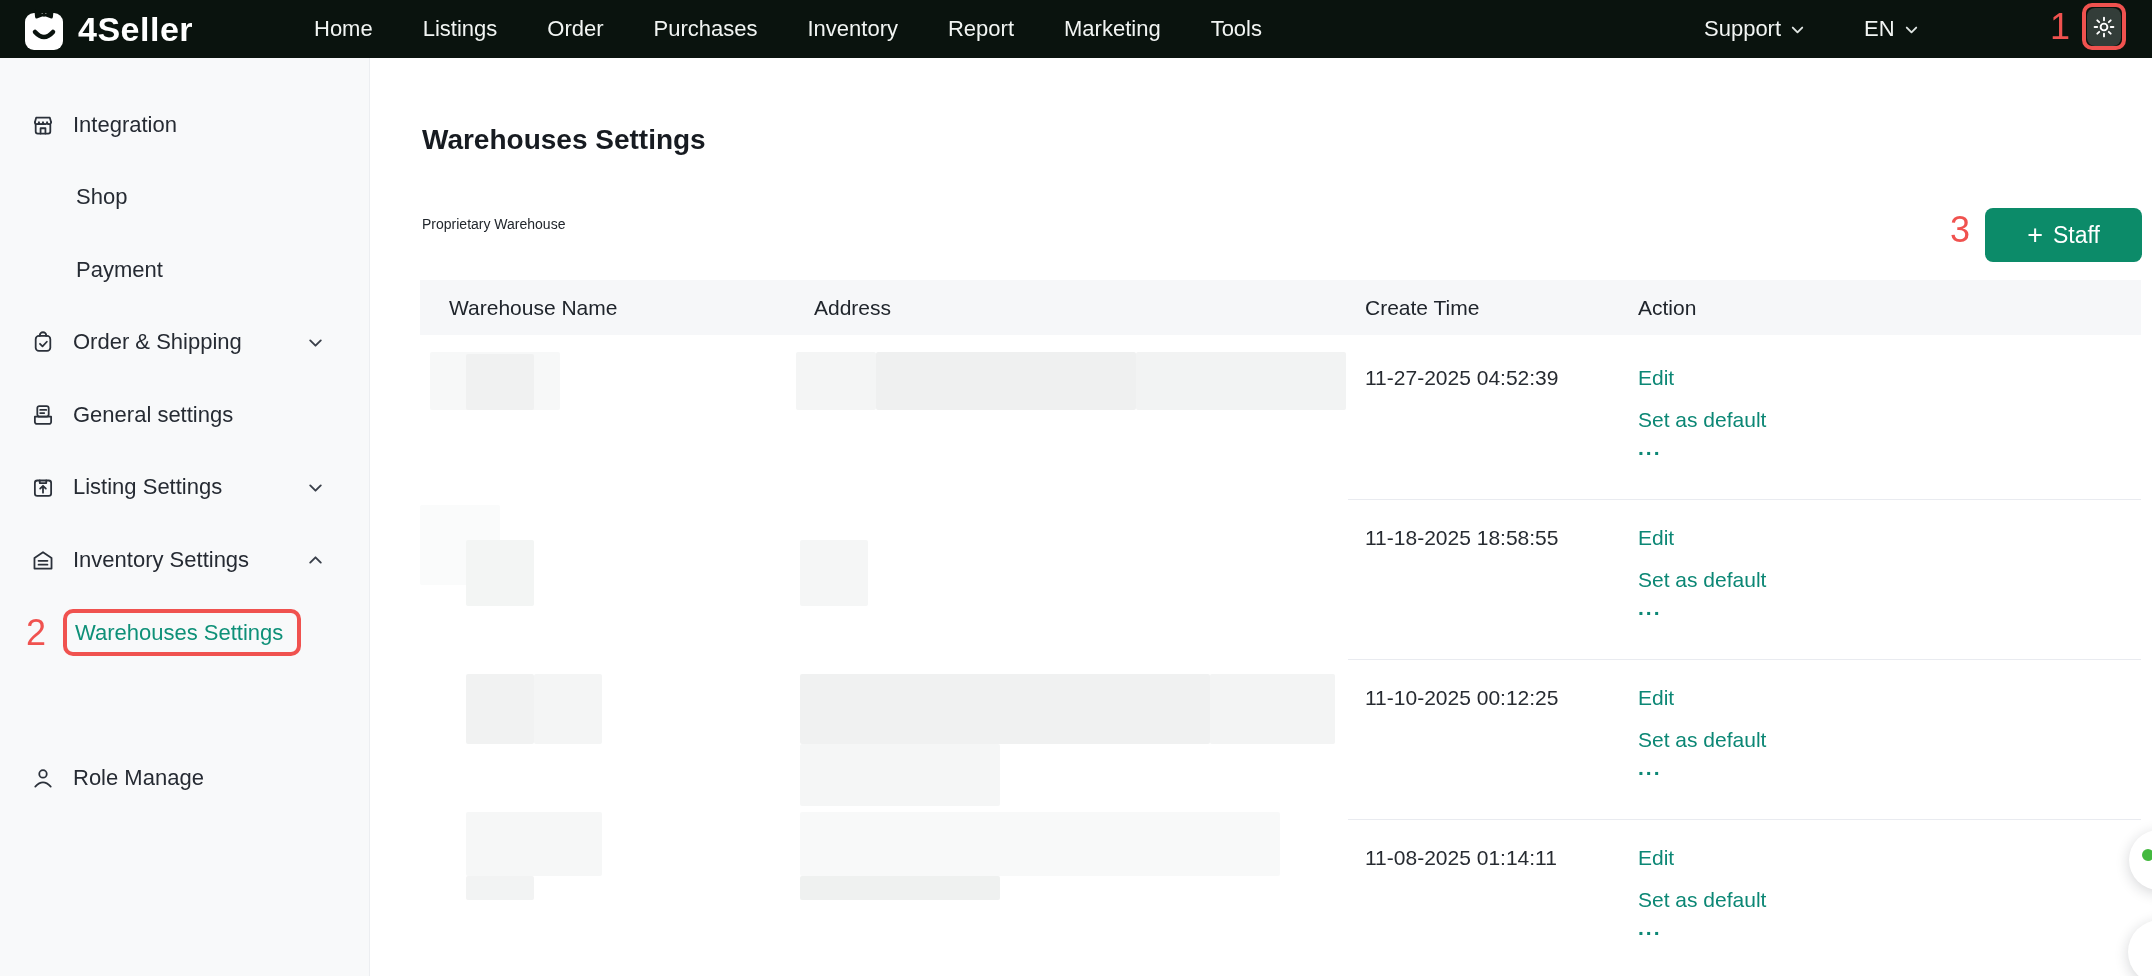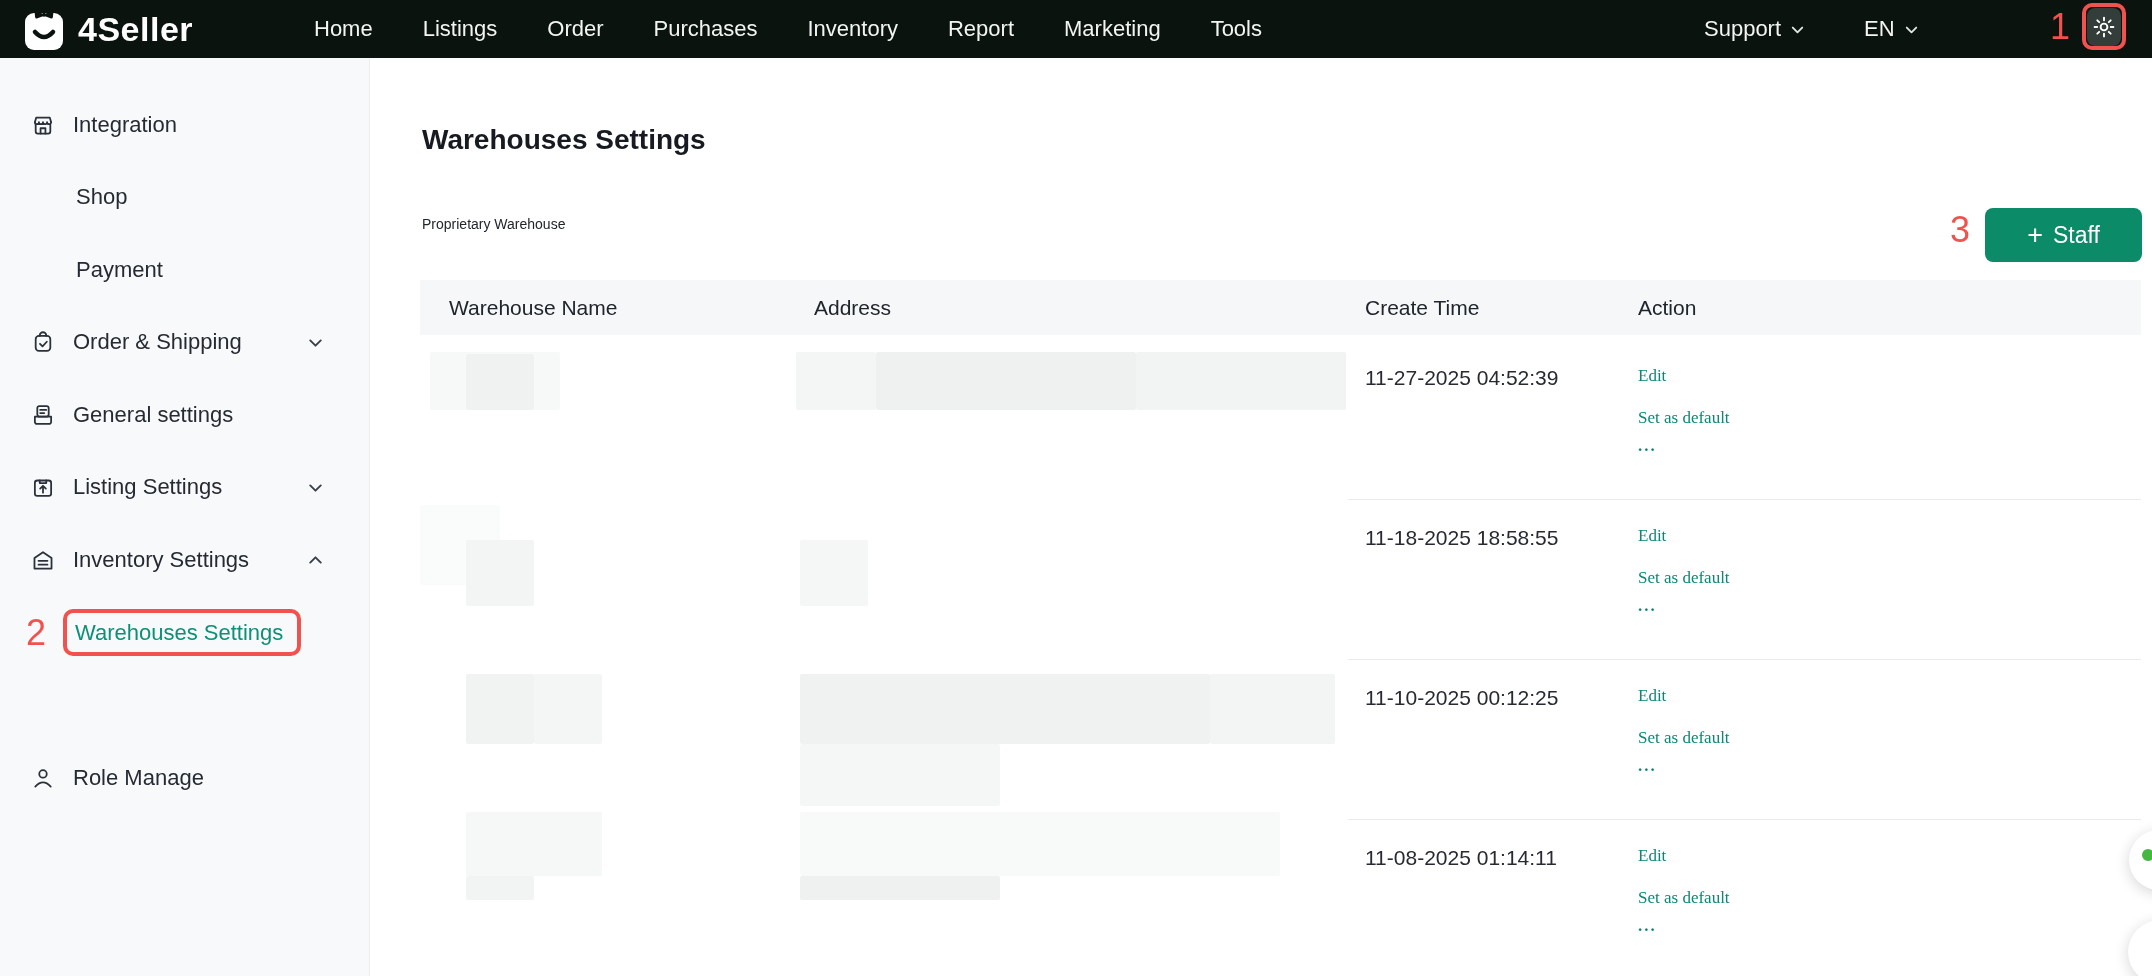--- a/index.html
+++ b/index.html
@@ -47,21 +47,21 @@
   .section-title{position:absolute;left:422px;top:216px;font-size:14px;color:#21262c;}
   .create-btn{position:absolute;left:1985px;top:208px;width:157px;height:54px;background:var(--accent-teal);border-radius:8px;color:#fff;display:flex;align-items:center;justify-content:center;gap:10px;cursor:pointer;}
   .create-btn .plus{font-size:27px;font-weight:300;line-height:1;}
   .create-btn .lbl{font-size:23px;}
 
   .thead{position:absolute;left:420px;top:280px;width:1721px;height:55px;background:#f6f7f9;}
   .th{position:absolute;top:0;height:55px;line-height:55px;font-size:21px;font-weight:500;color:#20252c;white-space:nowrap;}
   .th.c0{left:29px;} .th.c1{left:394px;} .th.c2{left:945px;} .th.c3{left:1218px;}
 
   .cell-time{position:absolute;font-size:21px;color:#272b31;white-space:nowrap;}
-  .action-link{position:absolute;font-size:17px;color:var(--link-teal);cursor:pointer;white-space:nowrap;font-family:Liberation Serif, serif;}
+  .action-link{position:absolute;font-size:21px;color:var(--link-teal);cursor:pointer;white-space:nowrap;}
   .action-more{letter-spacing:2px;font-weight:700;}
   .row-divider{position:absolute;left:1348px;width:793px;height:1px;background:var(--divider);}
 
   .redaction{position:absolute;border-radius:2px;}
 
   
   .float-circle{position:absolute;background:#fff;border-radius:50%;box-shadow:0 3px 14px rgba(20,30,40,.18);cursor:pointer;}
   .float-dot{position:absolute;width:12px;height:12px;border-radius:50%;background:#43b93f;}
 </style>
 </head>

